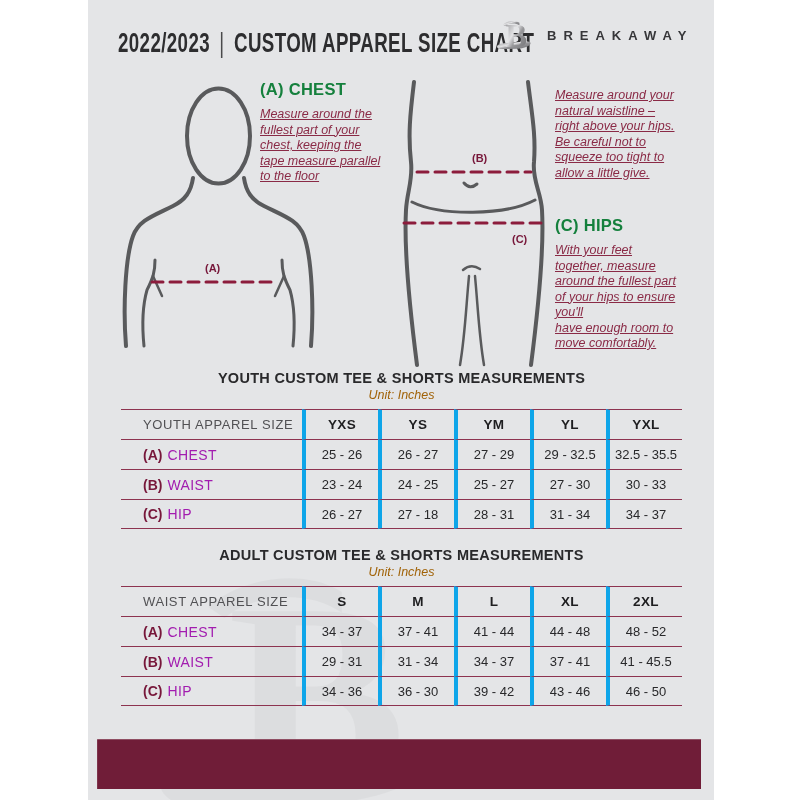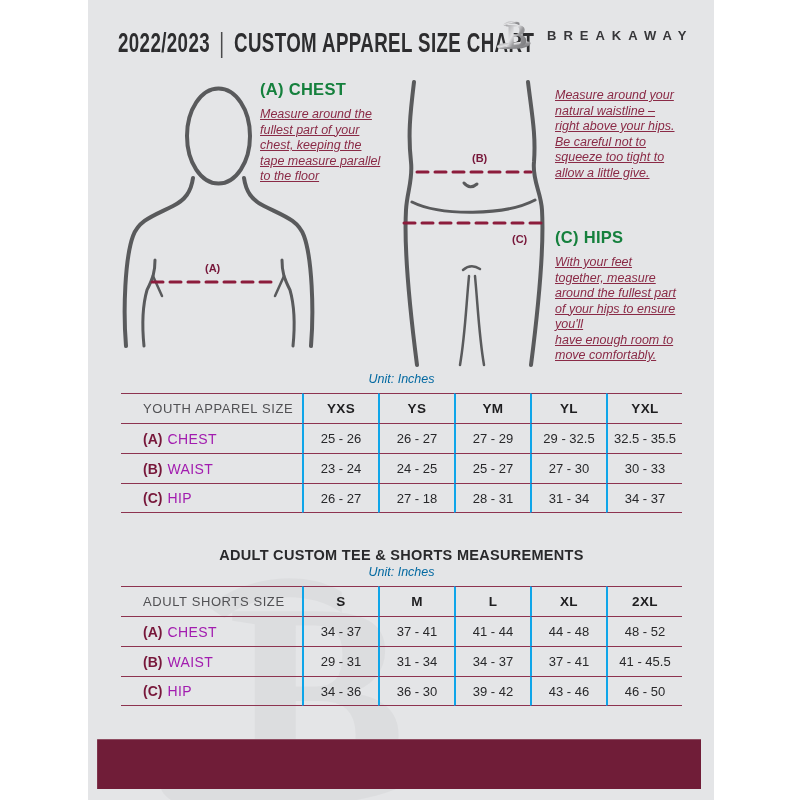--- a/index.html
+++ b/index.html
@@ -24,26 +24,26 @@
   .dash{stroke:#8c1c3c;stroke-width:3;stroke-dasharray:11 7;}
   .ptlabel{font-family:"Liberation Sans",sans-serif;font-size:11px;font-weight:700;fill:#77173a;}
   .instr{position:absolute;z-index:1;}
   .instr-h{font-size:16.5px;font-weight:700;color:#15803d;letter-spacing:.3px;}
   .instr-body{margin-top:8px;font-size:12.5px;line-height:15.5px;font-style:italic;
               color:#8a2a46;white-space:pre-line;text-decoration:underline;}
 
   
   .section{position:absolute;left:33px;width:561px;z-index:1;text-align:center;}
   .tbl-title{font-size:14.5px;font-weight:700;color:#29292b;letter-spacing:.3px;}
-  .tbl-unit{font-size:12.5px;font-style:italic;color:#0369a1;margin-top:2px;}
+  .tbl-unit{font-size:12.5px;font-style:italic;color:#a16207;margin-top:2px;}
   .sizetable{margin-top:7px;display:grid;grid-template-columns:181px 76px 76px 76px 76px 76px;
              grid-auto-rows:30px;text-align:left;}
   .cell{border-top:1px solid #8d3350;display:flex;align-items:center;justify-content:center;
         font-size:13px;color:#28282a;}
-  .cell.vline{border-left:2px solid #0ea5e9;}
+  .cell.vline{border-left:4px solid #0ea5e9;}
   .cell.rlast{border-bottom:1px solid #8d3350;}
   .cell.first{justify-content:flex-start;padding-left:22px;}
   .cell.colhead{font-size:13px;color:#515154;letter-spacing:.6px;}
   .cell.sizehead{font-weight:700;font-size:13.5px;color:#1e1e20;letter-spacing:.4px;}
   .pfx{color:#77173a;font-weight:700;font-size:14px;margin-right:5px;}
   .lbl{color:#a21caf;font-size:14px;letter-spacing:.4px;}
 
   
   .footer-bar{position:absolute;left:9px;top:739px;width:604px;height:50px;background:#701d38;
               box-shadow:inset 0 1px 0 rgba(255,255,255,.22), inset 1px 0 0 rgba(255,255,255,.10);z-index:2;}
@@ -122,32 +122,33 @@
 to the floor</div>
     </div>
     <div class="instr" style="left:467px;top:80px;width:152px">
       <div class="instr-body">Measure around your
 natural waistline –
 right above your hips.
 Be careful not to
 squeeze too tight to
 allow a little give.</div>
     </div>
-    <div class="instr" style="left:467px;top:228px;width:155px">
+    <div class="instr" style="left:467px;top:216px;width:155px">
       <div class="instr-h">(C) HIPS</div>
       <div class="instr-body">With your feet
 together, measure
 around the fullest part
 of your hips to ensure
 you'll
 have enough room to
 move comfortably.</div>
     </div>
 
     <div class="section" style="top:370px">
+      <div class="tbl-title">YOUTH CUSTOM TEE &amp; SHORTS MEASUREMENTS</div>
       <div class="tbl-unit">Unit: Inches</div>
       <div class="sizetable">
         <div class="cell first colhead">YOUTH APPAREL SIZE</div>
         <div class="cell vline sizehead">YXS</div>
         <div class="cell vline sizehead">YS</div>
         <div class="cell vline sizehead">YM</div>
         <div class="cell vline sizehead">YL</div>
         <div class="cell vline sizehead">YXL</div>
 
         <div class="cell first">
@@ -179,21 +180,21 @@
         <div class="cell vline rlast">28 - 31</div>
         <div class="cell vline rlast">31 - 34</div>
         <div class="cell vline rlast">34 - 37</div>
       </div>
     </div>
 
     <div class="section" style="top:547px">
       <div class="tbl-title">ADULT CUSTOM TEE &amp; SHORTS MEASUREMENTS</div>
       <div class="tbl-unit">Unit: Inches</div>
       <div class="sizetable">
-        <div class="cell first colhead">ADULT SHORTS SIZE</div>
+        <div class="cell first colhead">WAIST APPAREL SIZE</div>
         <div class="cell vline sizehead">S</div>
         <div class="cell vline sizehead">M</div>
         <div class="cell vline sizehead">L</div>
         <div class="cell vline sizehead">XL</div>
         <div class="cell vline sizehead">2XL</div>
 
         <div class="cell first">
             <span class="pfx">(A)</span>
             <span class="lbl">CHEST</span>
           </div>

